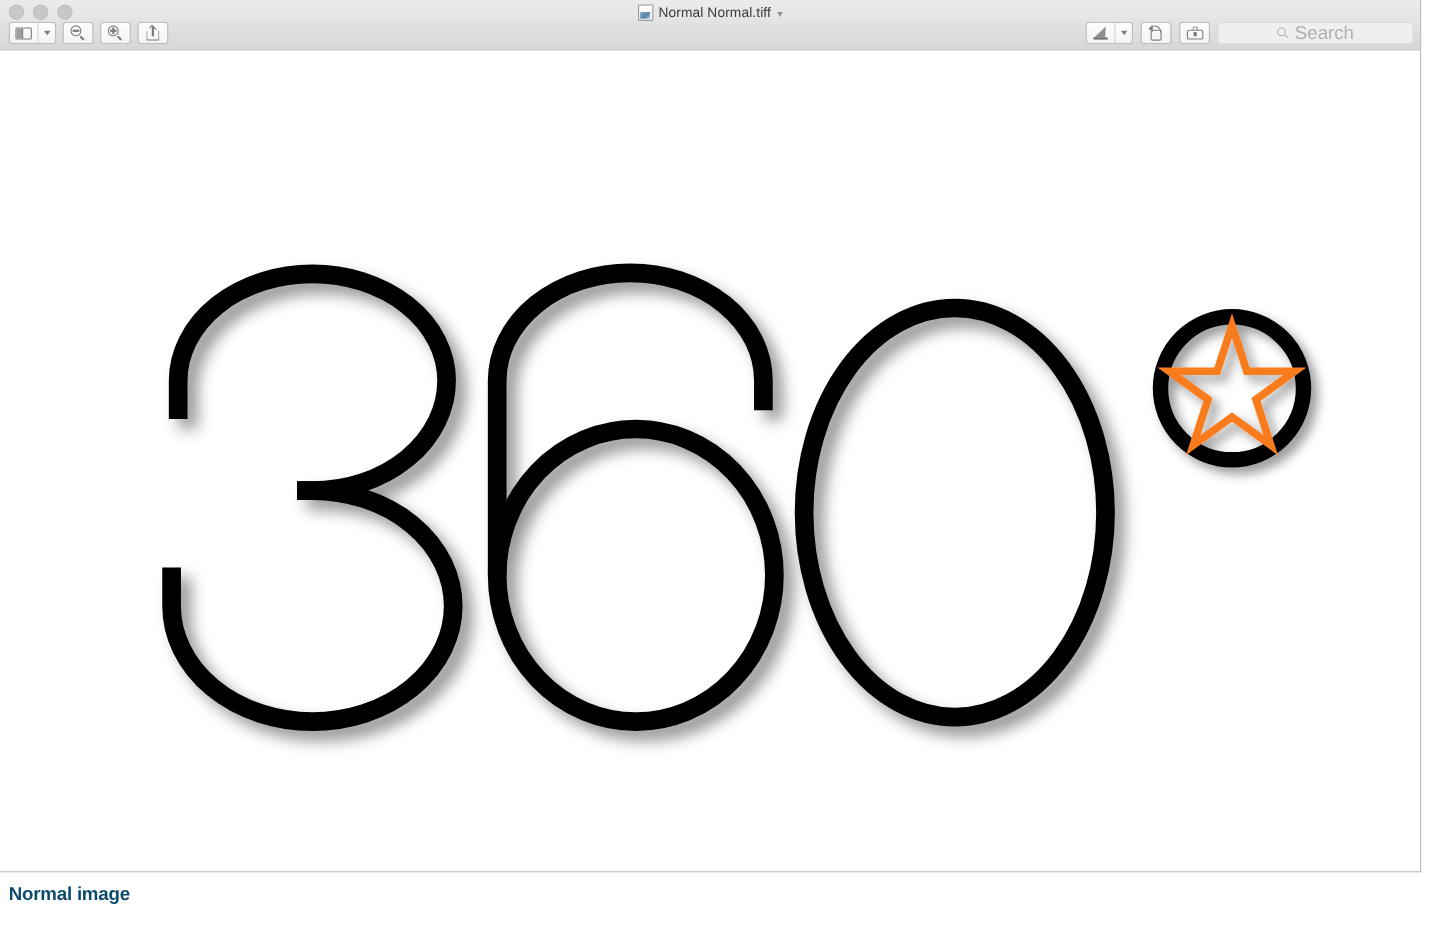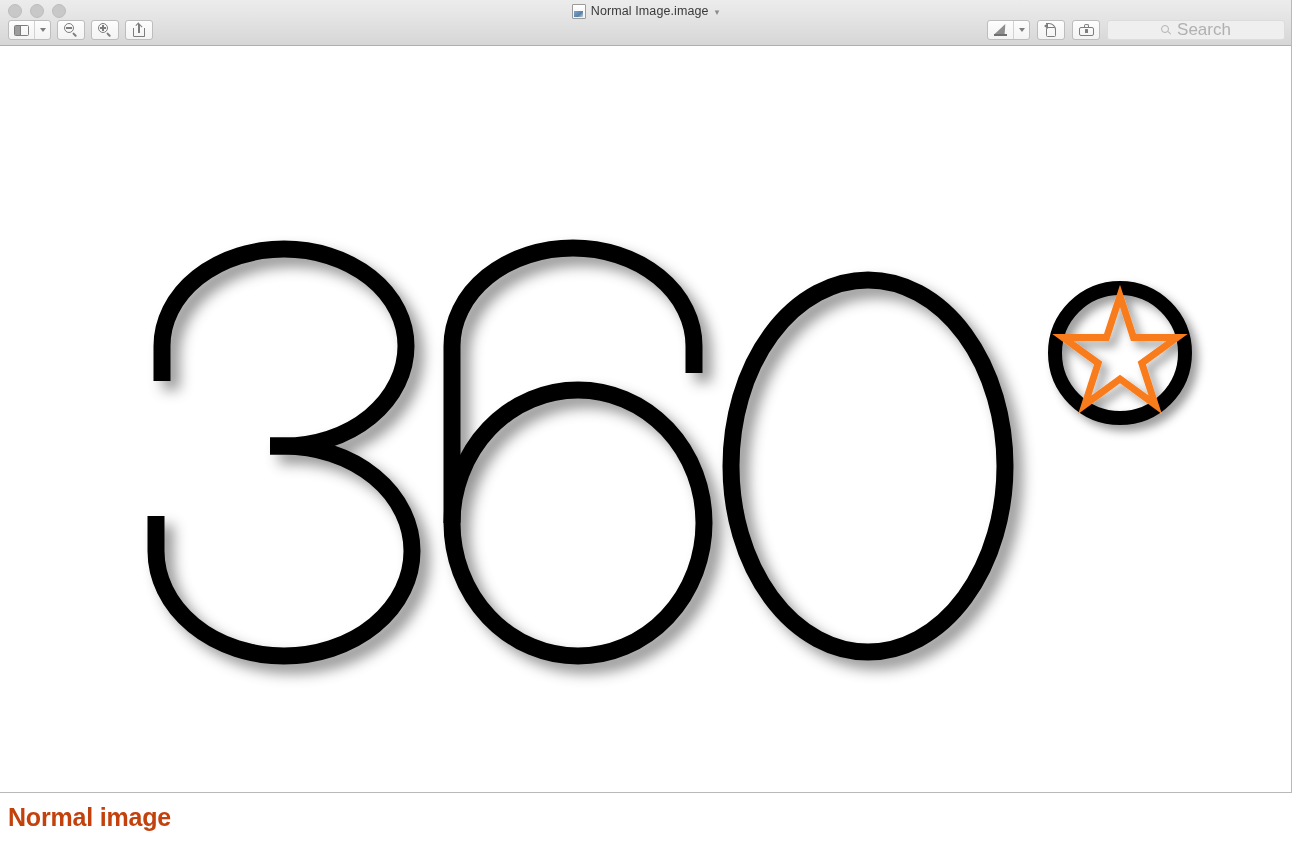--- a/index.html
+++ b/index.html
@@ -355,23 +355,23 @@
     top: 0;
     width: 1291px;
     height: 746px;
   }
 
   
   .caption {
     position: absolute;
     left: 8px;
     top: 803px;
-    font-size: 25px;
+    font-size: 17px;
     font-weight: bold;
-    color: #c2410c;
+    color: #0c4a6e;
     font-family: "Liberation Sans", sans-serif;
     letter-spacing: -0.2px;
   }
 </style>
 </head>
 <body>
 
 <div id="root">
 
   <div class="window">
@@ -379,21 +379,21 @@
     <div class="titlebar">
 
       <div class="traffic-lights">
         <div class="tl-dot"></div>
         <div class="tl-dot"></div>
         <div class="tl-dot"></div>
       </div>
 
       <div class="title-center">
         <div class="doc-icon"></div>
-        <span class="title-text">Normal Image.image</span>
+        <span class="title-text">Normal Normal.tiff</span>
         <span class="title-chevron">▾</span>
       </div>
 
       <div class="tb-left">
 
         <div class="btn split">
           <div class="seg main">
             <div class="ic-sidebar"></div>
           </div>
           <div class="seg arrow">

